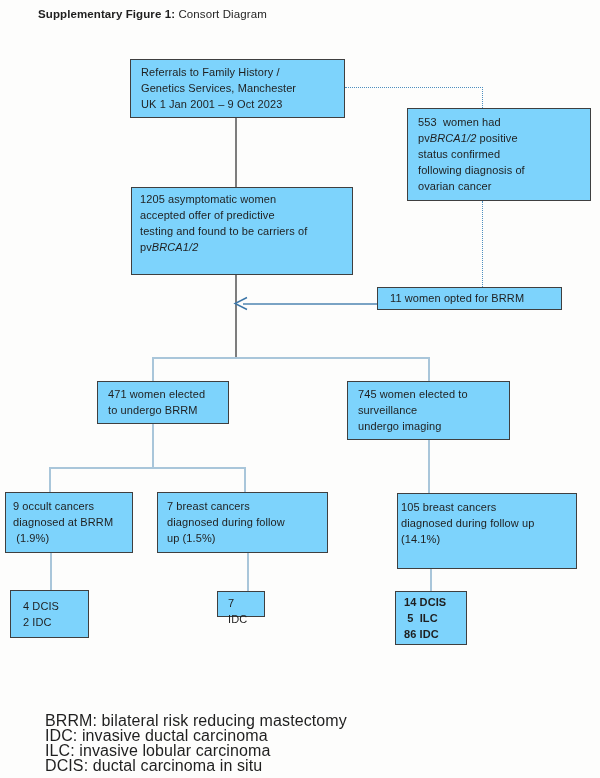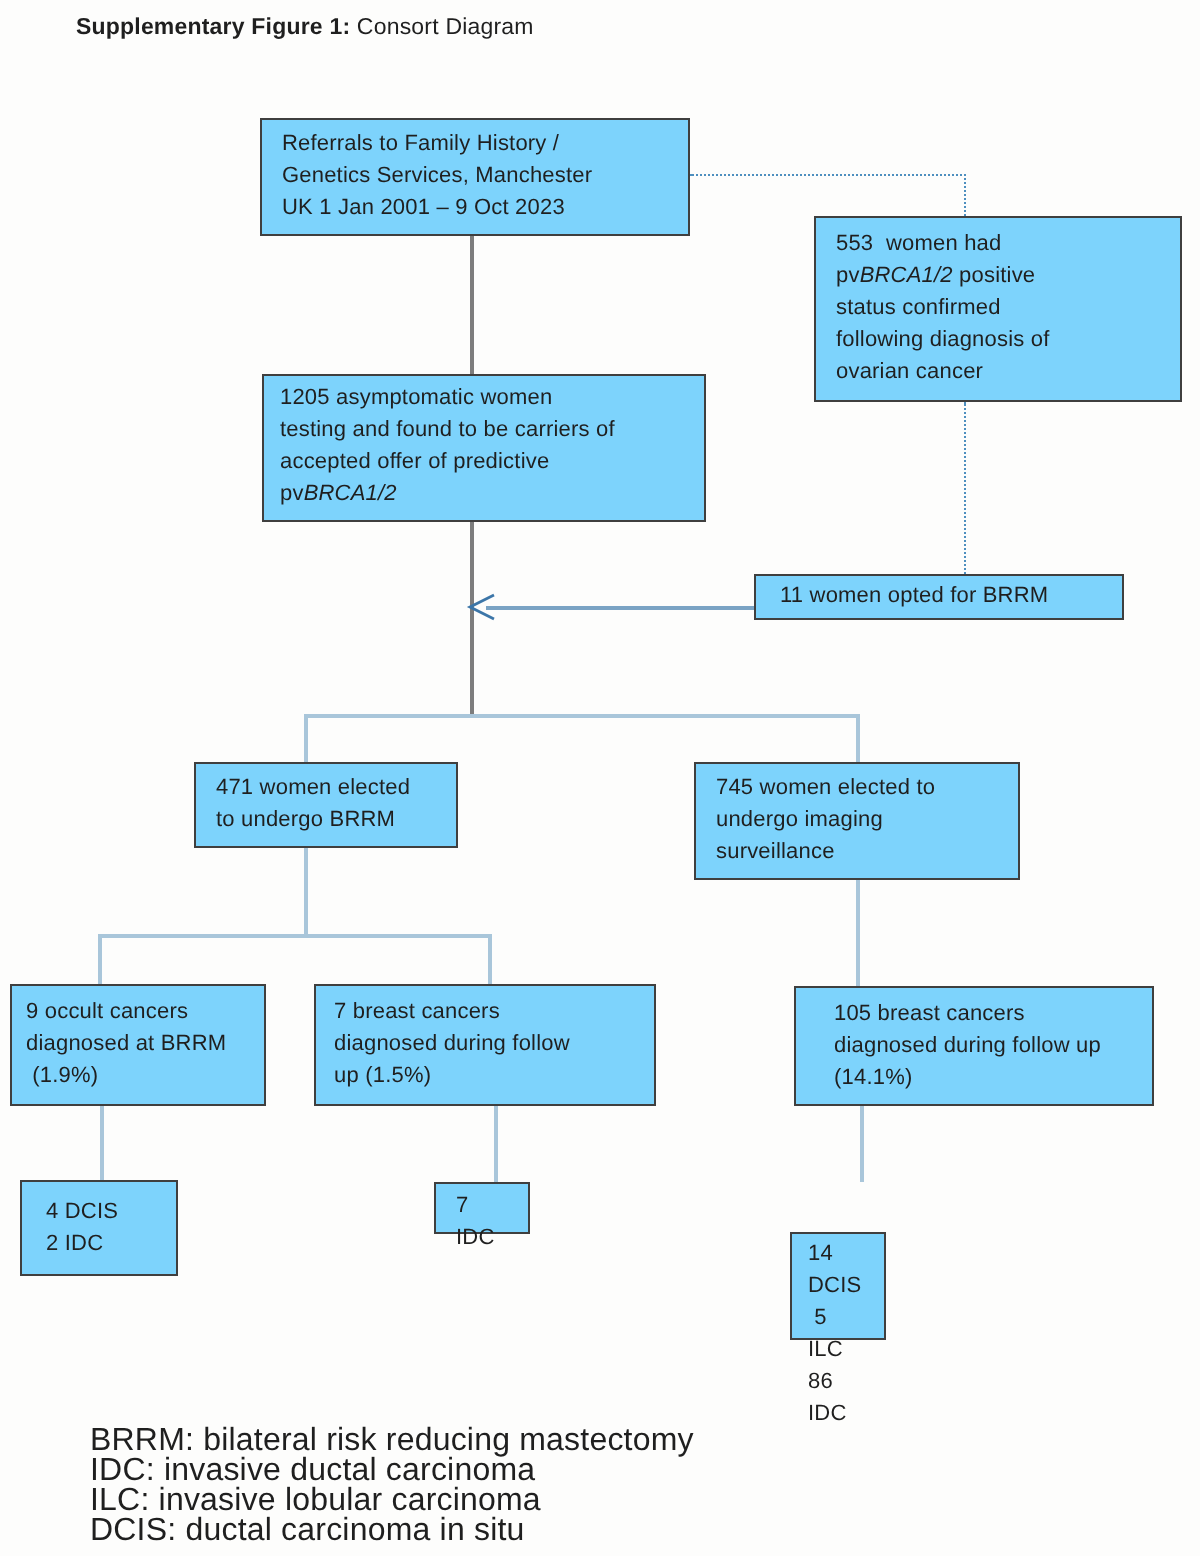--- a/index.html
+++ b/index.html
@@ -94,39 +94,39 @@
   <div class="vline blue" style="left:428px;top:440px;height:53px;"></div>
 
   <div class="vline blue" style="left:50px;top:553px;height:37px;"></div>
   <div class="vline blue" style="left:247px;top:553px;height:38px;"></div>
   <div class="vline blue" style="left:430px;top:553px;height:38px;"></div>
 
   <div class="box" style="left:130px;top:59px;width:215px;height:59px;padding:4px 10px;"><div><span>Referrals to Family History /</span></div><div><span>Genetics Services, Manchester</span></div><div><span>UK 1 Jan 2001 – 9 Oct 2023</span></div></div>
 
   <div class="box" style="left:407px;top:108px;width:184px;height:93px;padding:5px 10px;"><div><span>553  women had</span></div><div><span>pv</span><span class="it">BRCA1/2</span><span> positive</span></div><div><span>status confirmed</span></div><div><span>following diagnosis of</span></div><div><span>ovarian cancer</span></div></div>
 
-  <div class="box" style="left:131px;top:187px;width:222px;height:74px;padding:3px 8px;"><div><span>1205 asymptomatic women</span></div><div><span>testing and found to be carriers of</span></div><div><span>accepted offer of predictive</span></div><div><span>pv</span><span class="it">BRCA1/2</span></div></div>
+  <div class="box" style="left:131px;top:187px;width:222px;height:88px;padding:3px 8px;"><div><span>1205 asymptomatic women</span></div><div><span>accepted offer of predictive</span></div><div><span>testing and found to be carriers of</span></div><div><span>pv</span><span class="it">BRCA1/2</span></div></div>
 
   <div class="box" style="left:377px;top:287px;width:185px;height:23px;padding:2px 12px;line-height:17px;"><div><span>11 women opted for BRRM</span></div></div>
 
   <div class="box" style="left:97px;top:381px;width:132px;height:43px;padding:4px 10px;"><div><span>471 women elected</span></div><div><span>to undergo BRRM</span></div></div>
 
-  <div class="box" style="left:347px;top:381px;width:163px;height:59px;padding:4px 10px;"><div><span>745 women elected to</span></div><div><span>undergo imaging</span></div><div><span>surveillance</span></div></div>
+  <div class="box" style="left:347px;top:381px;width:163px;height:59px;padding:4px 10px;"><div><span>745 women elected to</span></div><div><span>surveillance</span></div><div><span>undergo imaging</span></div></div>
 
   <div class="box" style="left:5px;top:492px;width:128px;height:61px;padding:5px 7px;"><div><span>9 occult cancers</span></div><div><span>diagnosed at BRRM</span></div><div><span> (1.9%)</span></div></div>
 
   <div class="box" style="left:157px;top:492px;width:171px;height:61px;padding:5px 9px;"><div><span>7 breast cancers</span></div><div><span>diagnosed during follow</span></div><div><span>up (1.5%)</span></div></div>
 
-  <div class="box" style="left:397px;top:493px;width:180px;height:60px;padding:5px 19px;"><div><span>105 breast cancers</span></div><div><span>diagnosed during follow up</span></div><div><span>(14.1%)</span></div></div>
+  <div class="box" style="left:397px;top:493px;width:180px;height:76px;padding:5px 3px;"><div><span>105 breast cancers</span></div><div><span>diagnosed during follow up</span></div><div><span>(14.1%)</span></div></div>
 
   <div class="box" style="left:10px;top:590px;width:79px;height:48px;padding:7px 12px;"><div><span>4 DCIS</span></div><div><span>2 IDC</span></div></div>
 
   <div class="box" style="left:217px;top:591px;width:48px;height:26px;padding:3px 10px;"><div><span>7 IDC</span></div></div>
 
-  <div class="box" style="left:395px;top:616px;width:48px;height:54px;padding:2px 8px;"><div><span>14 DCIS</span></div><div><span> 5  ILC</span></div><div><span>86 IDC</span></div></div>
+  <div class="box" style="left:395px;top:591px;width:72px;height:54px;padding:2px 8px;font-weight:bold;"><div><span>14 DCIS</span></div><div><span> 5  ILC</span></div><div><span>86 IDC</span></div></div>
 
   <div class="legend">
       <div><span>BRRM: bilateral risk reducing mastectomy</span></div>
       <div><span>IDC: invasive ductal carcinoma</span></div>
       <div><span>ILC: invasive lobular carcinoma</span></div>
       <div><span>DCIS: ductal carcinoma in situ</span></div>
     </div>
 
 </div>
 

